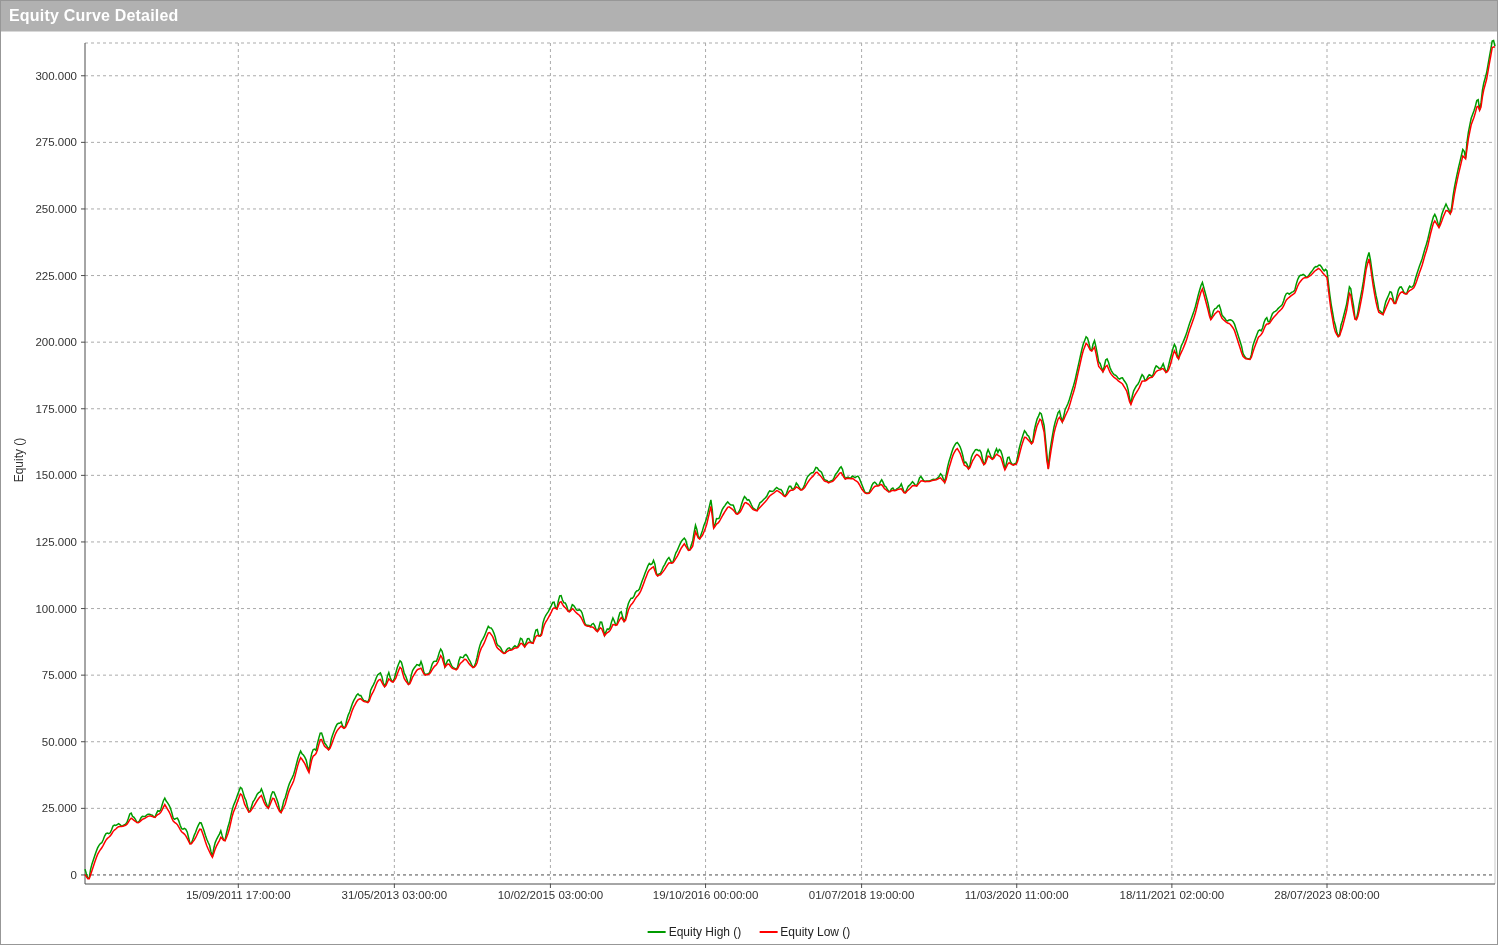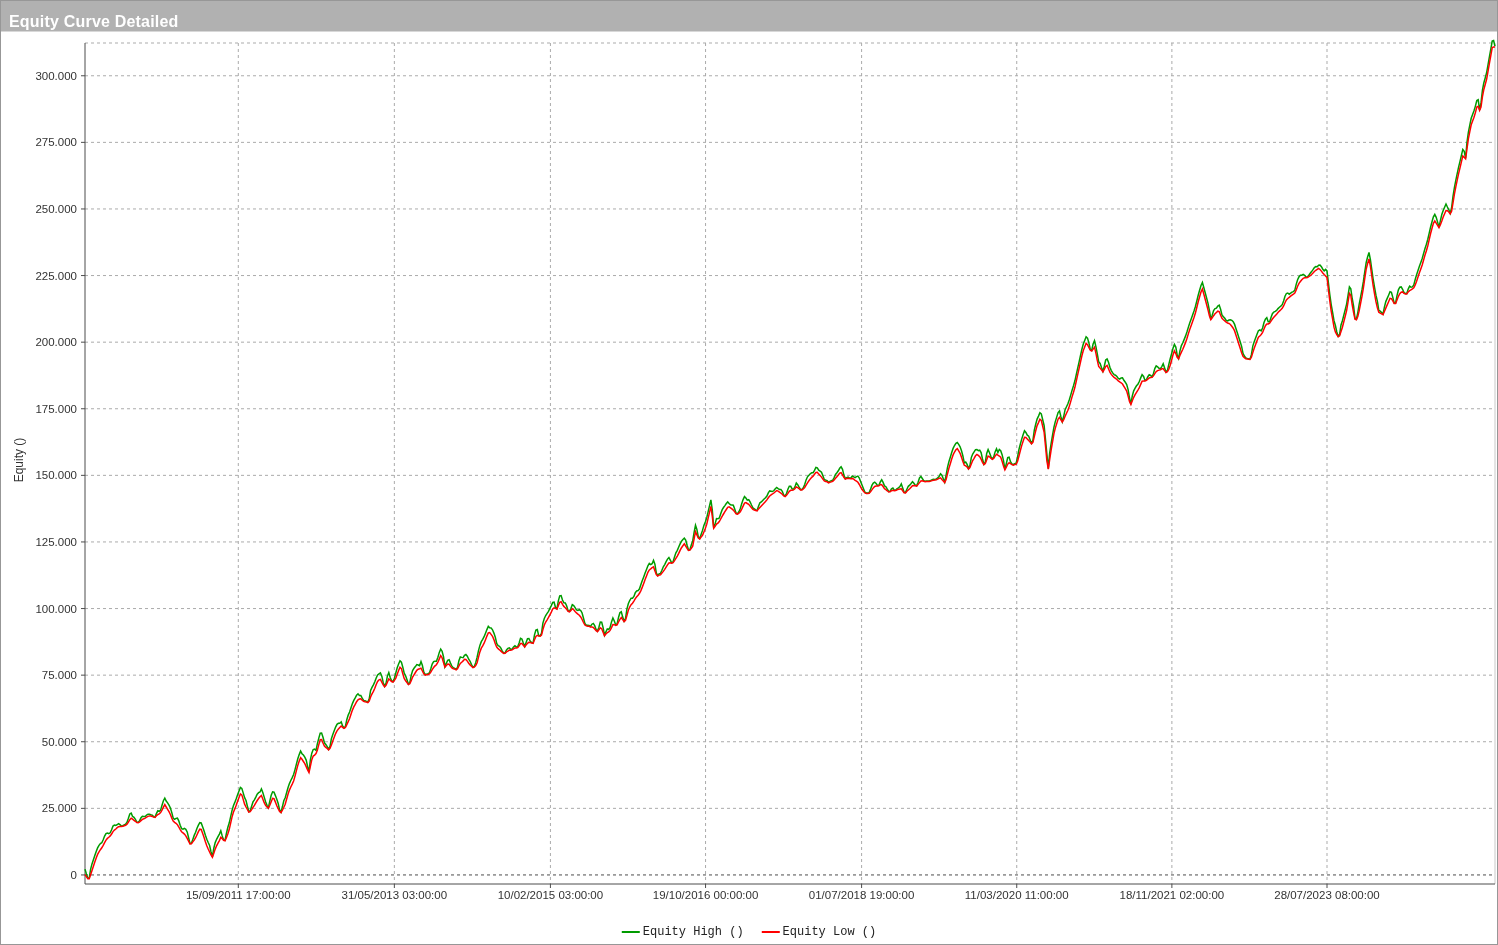--- a/index.html
+++ b/index.html
@@ -3,37 +3,37 @@
 <meta charset="utf-8">
 <style>
   html,body{margin:0;padding:0;background:#e8e8e8;}
   .window{
     position:relative;width:1498px;height:945px;background:#ffffff;
     border:1px solid #979797;box-sizing:border-box;overflow:hidden;
     font-family:"Liberation Sans","DejaVu Sans",sans-serif;
   }
   .titlebar{
     position:absolute;left:0;top:0;right:0;height:30px;background:#b1b1b1;
-    border-bottom:1px solid #d8d8d8;display:flex;align-items:flex-end;z-index:3;
+    border-bottom:1px solid #d8d8d8;display:flex;align-items:center;z-index:3;
   }
   .titlebar .title{
     color:#ffffff;font-size:16px;font-weight:bold;padding-left:8px;letter-spacing:.2px;
   }
   svg#plot{position:absolute;left:0;top:0;z-index:1;}
   .ylabel{
     position:absolute;left:-62px;top:452px;width:160px;text-align:center;
     transform:rotate(-90deg);font-size:12px;color:#333;z-index:2;
   }
   .xlabel{
     position:absolute;left:740px;top:913px;transform:translate(-50%,-50%);
     font-size:12px;color:#333;z-index:2;margin-top:48px;
   }
   .legend{
     position:absolute;left:748px;top:931px;transform:translate(-50%,-50%);
-    display:flex;align-items:center;gap:18px;font-size:12px;color:#222;z-index:2;font-family:Liberation Mono, monospace;
+    display:flex;align-items:center;gap:18px;font-size:12px;color:#222;z-index:2;
   }
   .legend .item{display:flex;align-items:center;gap:3px;}
   .legend .swatch{display:inline-block;width:18px;height:2px;background:#888;}
 </style>
 </head>
 <body>
 
 <div class="window">
   <div class="titlebar">
     <span class="title">Equity Curve Detailed</span>

